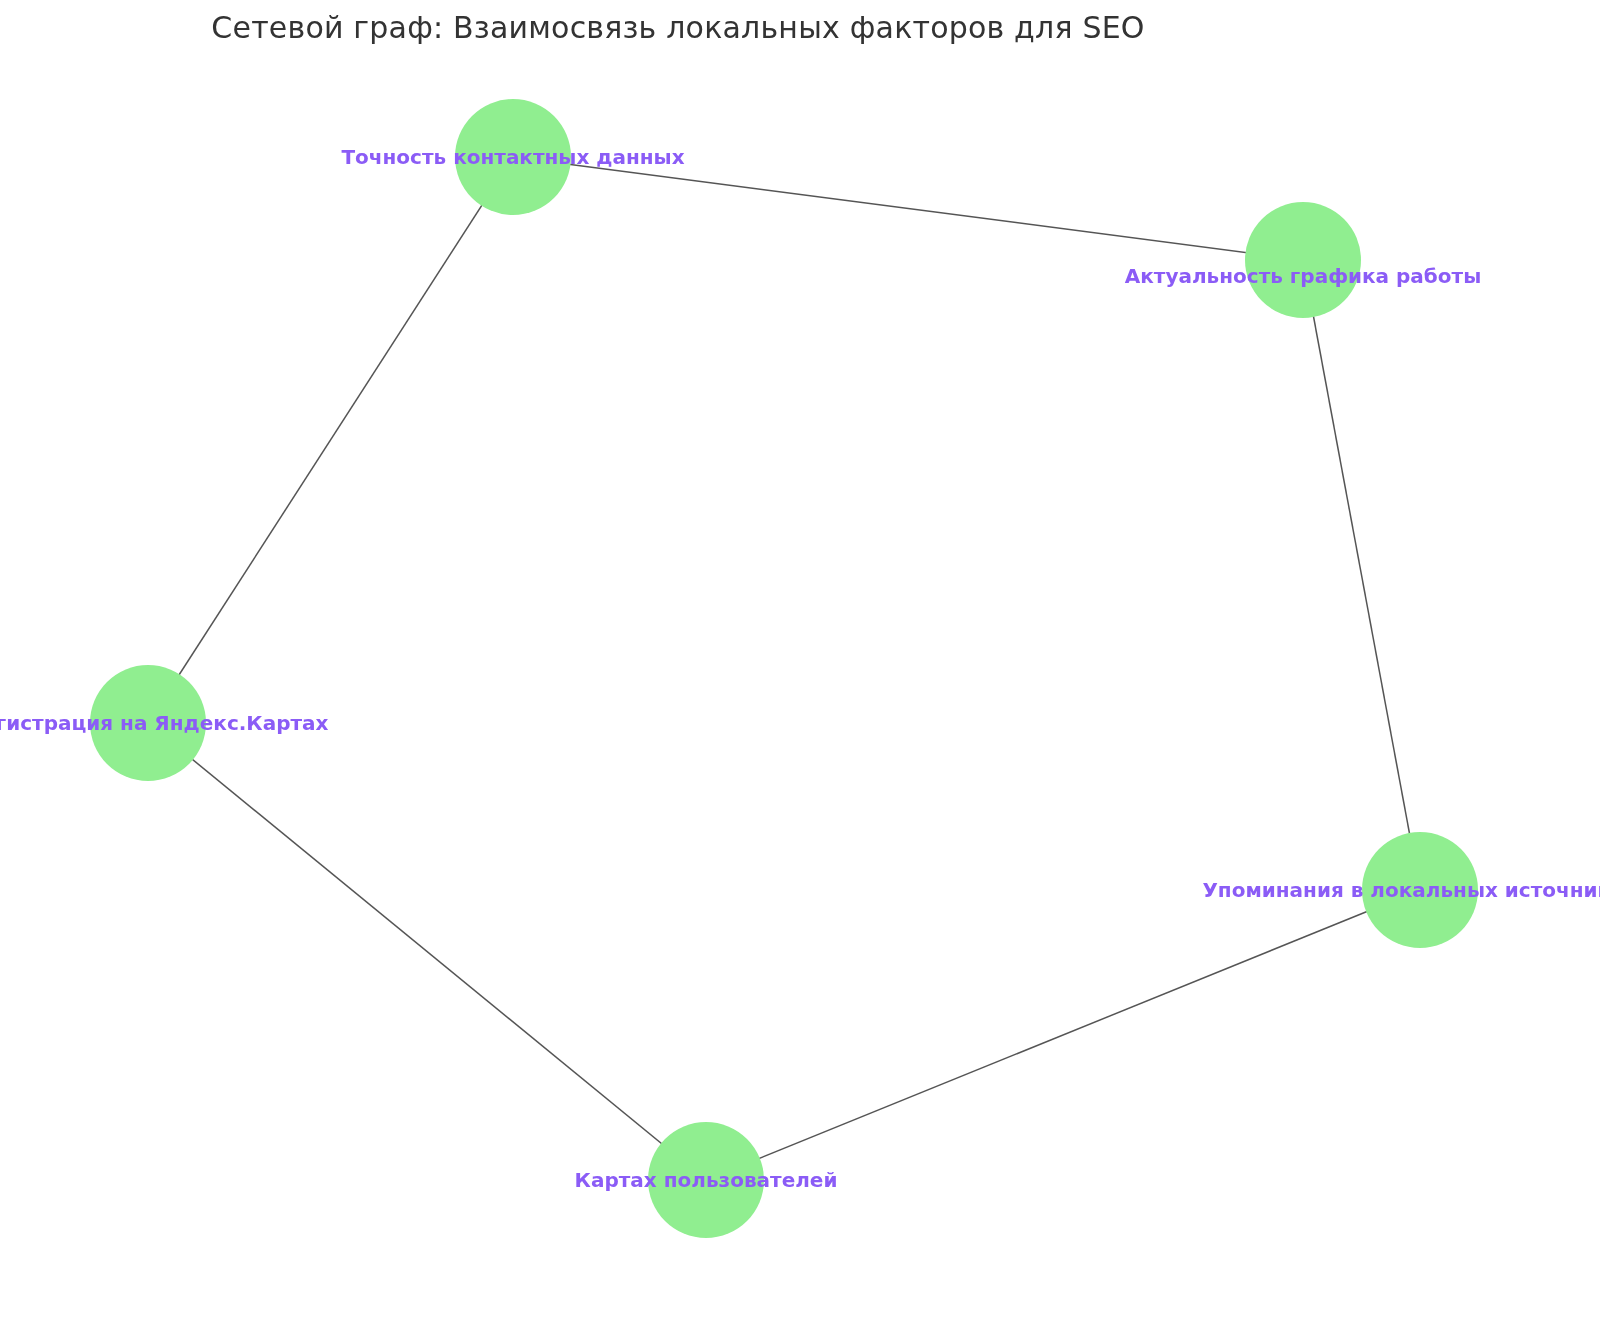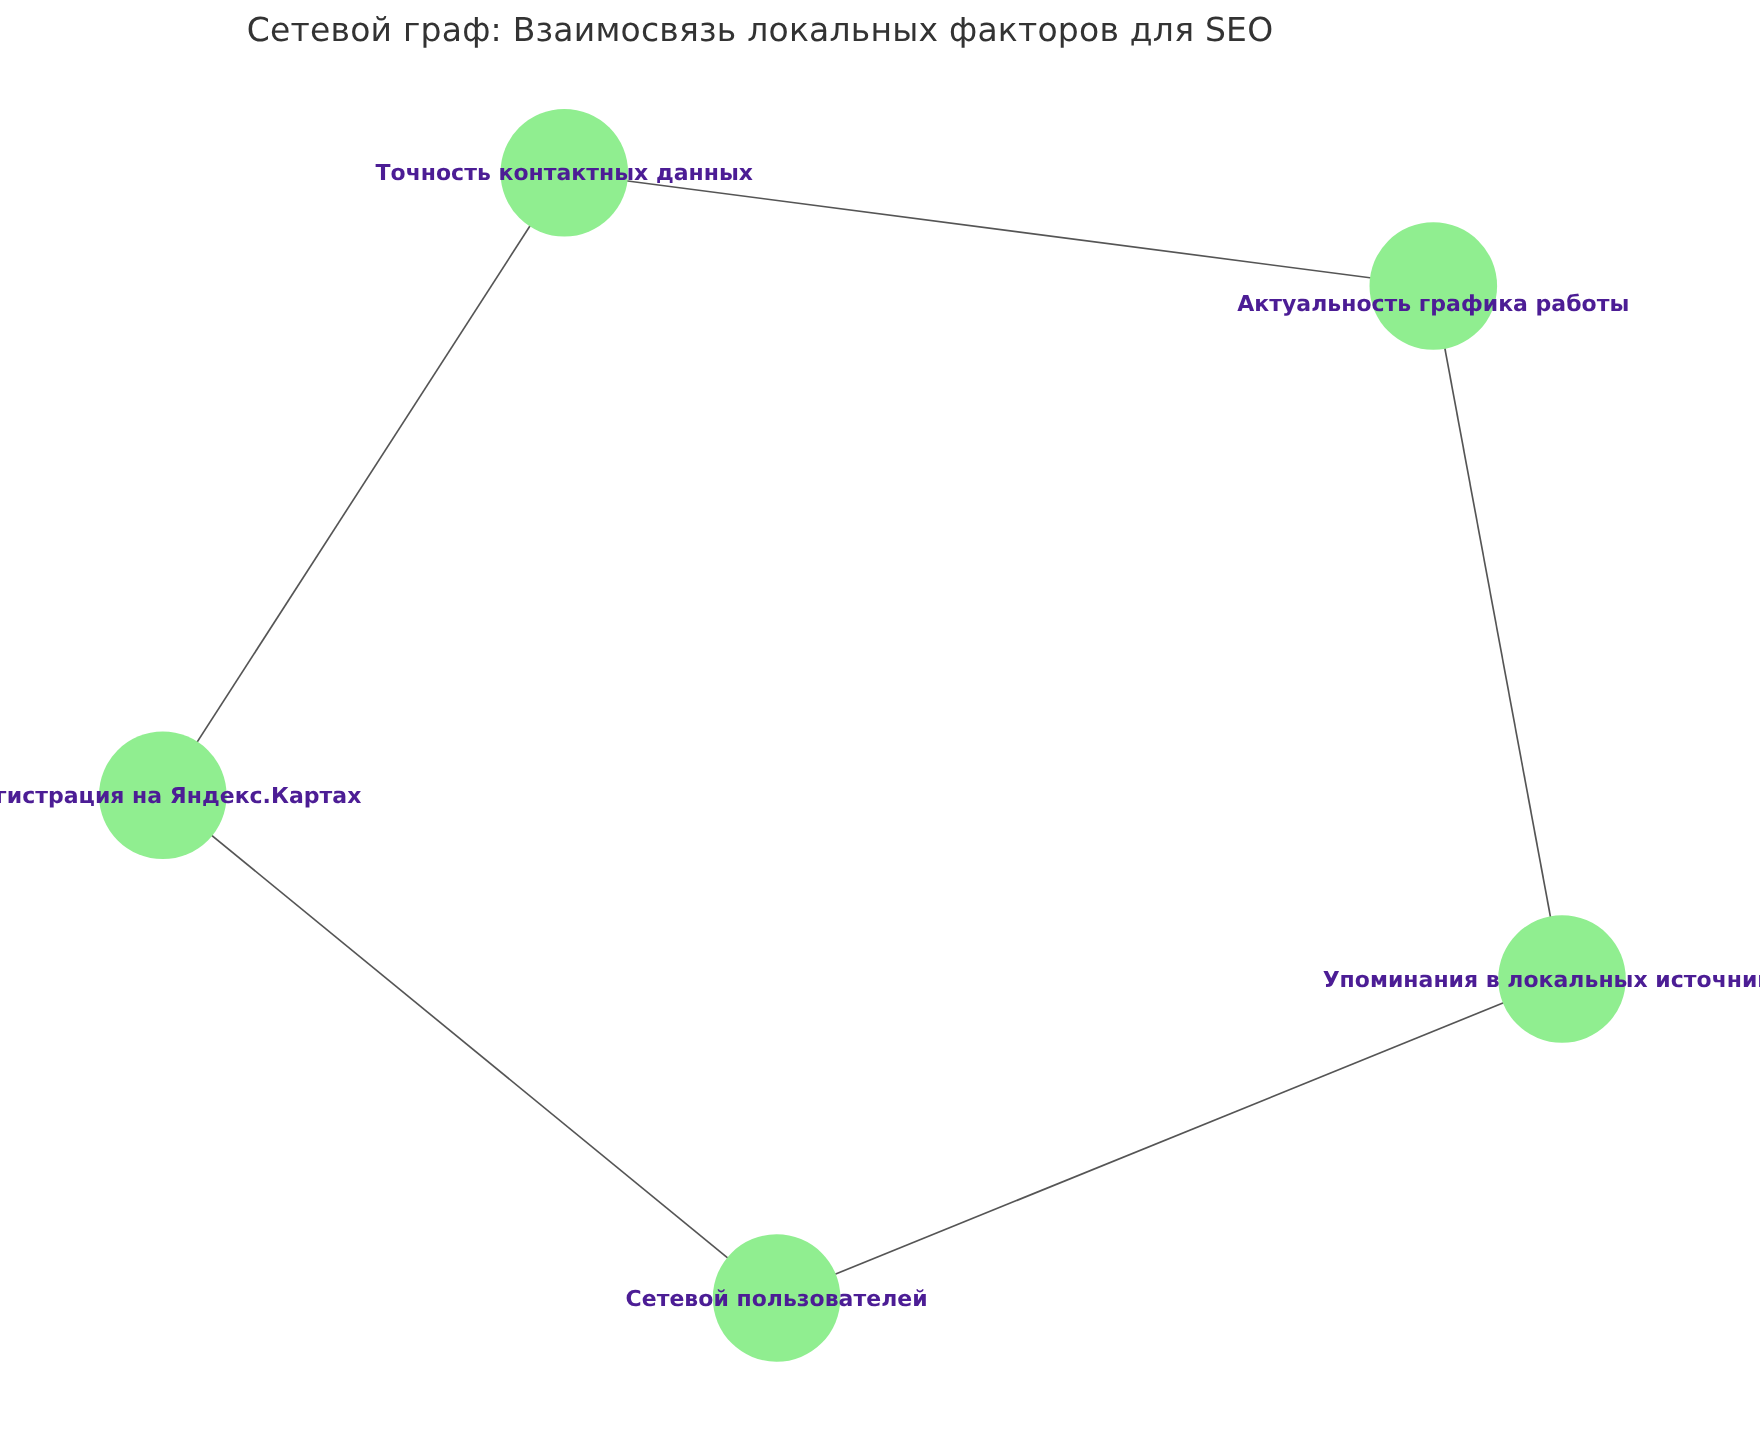--- a/index.html
+++ b/index.html
@@ -22,35 +22,34 @@
     left: 0;
     top: 10px;
     width: 1356px;
     text-align: center;
     font-family: "DejaVu Sans", sans-serif;
     font-size: 30px;
     font-weight: 400;
     color: #333333;
     letter-spacing: 0.2px;
     white-space: nowrap;
-    padding-left: 13px;
   }
   #graph-svg {
     position: absolute;
     left: 0;
     top: 0;
     width: 1600px;
     height: 1323px;
   }
   .node-label {
     position: absolute;
     font-family: "DejaVu Sans", sans-serif;
     font-size: 20px;
     font-weight: 700;
-    color: #4c1d95;
+    color: #8b5cf6;
     white-space: nowrap;
     transform: translate(-50%, -50%);
     pointer-events: none;
   }
 </style>
 </head>
 <body>
 
 <div id="canvas">
 
@@ -71,16 +70,16 @@
         <circle cx="1420" cy="890" r="58" fill="#90ee90"></circle>
         <circle cx="706" cy="1180" r="58" fill="#90ee90"></circle>
       </g>
   </svg>
 
   <div id="labels-layer">
       <div class="node-label" style="left: 513px; top: 157px;">Точность контактных данных</div>
       <div class="node-label" style="left: 1303px; top: 276px;">Актуальность графика работы</div>
       <div class="node-label" style="left: 148px; top: 723px;">Регистрация на Яндекс.Картах</div>
       <div class="node-label" style="left: 1420px; top: 890px;">Упоминания в локальных источниках</div>
-      <div class="node-label" style="left: 706px; top: 1180px;">Сетевой пользователей</div>
+      <div class="node-label" style="left: 706px; top: 1180px;">Картах пользователей</div>
     </div>
 
 </div>
 
 </body></html>

